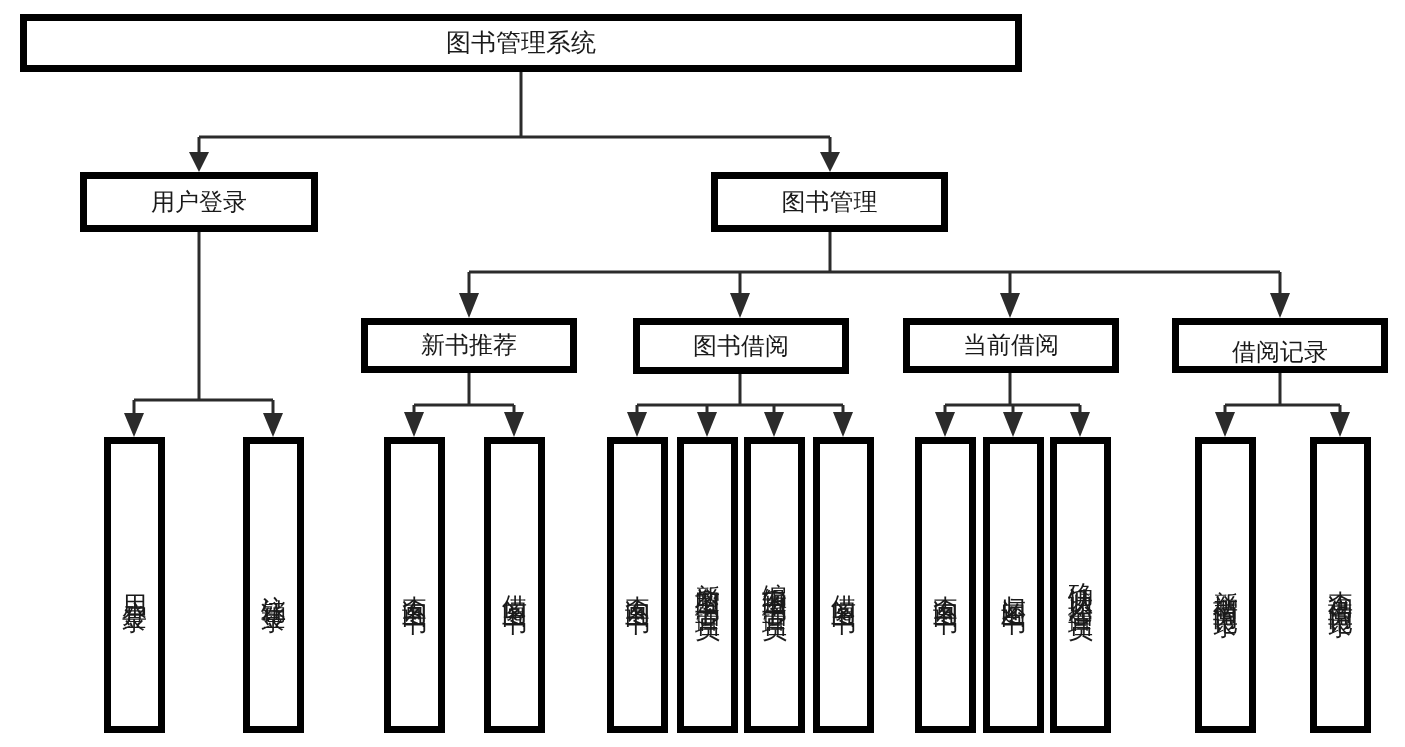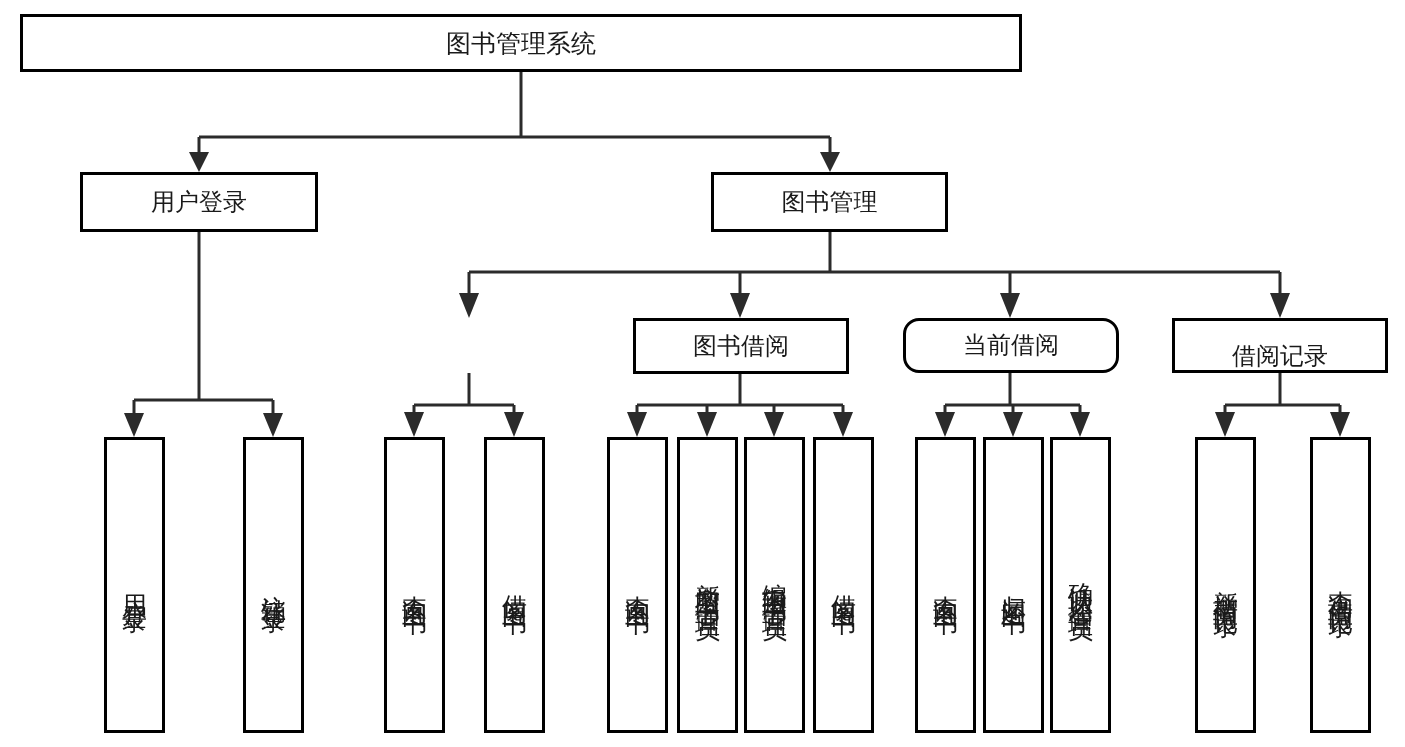--- a/index.html
+++ b/index.html
@@ -31,27 +31,28 @@
     stroke-width: 3;
     fill: none;
   }
   #wires polygon {
     fill: #2b2b2b;
   }
   
   .node {
     position: absolute;
     box-sizing: border-box;
-    border: 3px solid #000000;
+    border: 7px solid #000000;
     background: #ffffff;
     display: flex;
     align-items: center;
     justify-content: center;
     color: #1a1a1a;
     line-height: 1.12;
+    font-family: Liberation Serif, serif;
   }
   .node.root {
     font-size: 25px;
   }
   .node.branch {
     font-size: 24px;
   }
   .node.leaf {
     font-size: 25px;
     align-items: center;
@@ -152,26 +153,29 @@
   </div>
 
   <div class="node branch" style="left:80px; top:172px; width:238px; height:60px;">
     <span class="htext">用户登录</span>
   </div>
 
   <div class="node branch" style="left:711px; top:172px; width:237px; height:60px;">
     <span class="htext">图书管理</span>
   </div>
 
+  <div class="node branch" style="left:361px; top:318px; width:216px; height:55px;">
+    <span class="htext">新书推荐</span>
+  </div>
 
   <div class="node branch" style="left:633px; top:318px; width:216px; height:56px;">
     <span class="htext">图书借阅</span>
   </div>
 
-  <div class="node branch" style="left:903px; top:318px; width:216px; height:55px;border-radius:16px;">
+  <div class="node branch" style="left:903px; top:318px; width:216px; height:55px;">
     <span class="htext">当前借阅</span>
   </div>
 
   <div class="node branch" style="left:1172px; top:318px; width:216px; height:55px;align-items:flex-end;">
     <span class="htext">借阅记录</span>
   </div>
 
   <div class="node leaf" style="left:104px; top:437px; width:61px; height:296px;">
     <span class="vtext">用户登录</span>
   </div>

